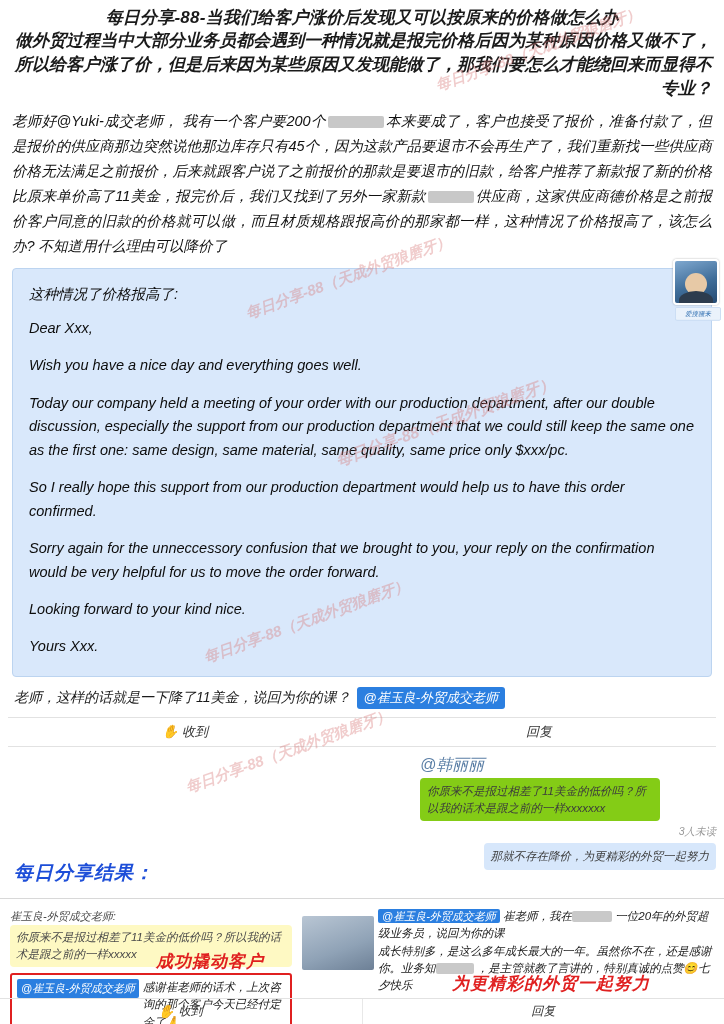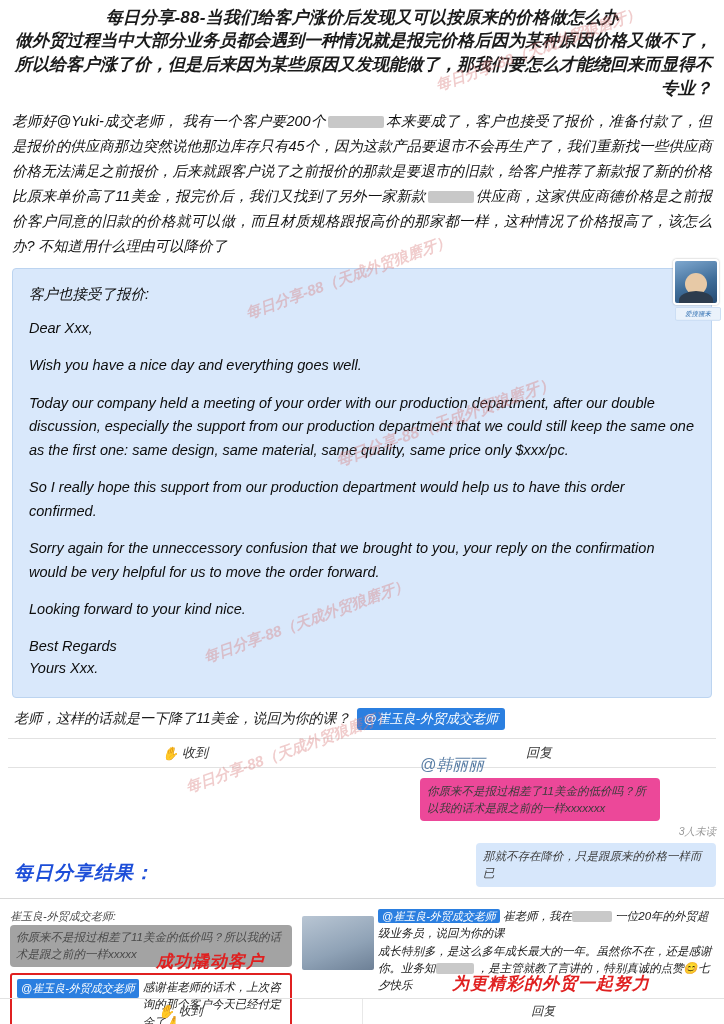--- a/index.html
+++ b/index.html
@@ -152,21 +152,21 @@
     right: 8px;
     top: 755px;
     width: 296px;
     font-size: 11.5px;
     color:#333;
   }
   .chat-row { display:flex; margin-bottom:4px; }
   .chat-left { justify-content:flex-start; }
   .chat-right { justify-content:flex-end; }
   .bubble {
-    background:#ec4899;
+    background:#84cc16;
     border-radius:4px;
     padding:5px 7px;
     max-width: 240px;
     line-height:1.45;
     color:#3c3c3c;
   }
   .bubble-blue { background:#d7e7fb; }
   .chat-name { color:#5b7fa6; font-size:16px; margin-bottom:2px; }
   .chat-meta {
     text-align:right;
@@ -204,21 +204,21 @@
   .result-right {
     position:absolute;
     left: 300px;
     top: 908px;
     width: 416px;
     font-size: 11.5px;
     line-height:1.5;
   }
   .mini-name { color:#4a4a4a; font-size:11px; }
   .mini-bubble {
-    background:#a3a3a3;
+    background:#fef9c3;
     border-radius:4px;
     padding:4px 6px;
     color:#4a4a4a;
     display:inline-block;
     max-width:100%;
   }
   .red-box {
     border:2px solid #e02020;
     border-radius:3px;
     padding:4px 5px;
@@ -294,29 +294,28 @@
 
   <div class="answer-card">
     <div class="avatar-badge">
       <div class="avatar-img">
         <div class="avatar-face"></div>
         <div class="avatar-body"></div>
       </div>
       <div class="avatar-label">爱搜猫来</div>
     </div>
 
-    <p class="answer-lead">客户也接受了报价:</p>
+    <p class="answer-lead">这种情况了价格报高了:</p>
     <p>Dear Xxx,</p>
     <p>Wish you have a nice day and everything goes well.</p>
     <p>Today our company held a meeting of your order with our production department, after our double discussion, especially the support from our production department that we could still keep the same one as the first one: same design, same material, same quality, same price only $xxx/pc.</p>
     <p>So I really hope this support from our production department would help us to have this order confirmed.</p>
     <p>Sorry again for the unneccessory confusion that we brought to you, your reply on the confirmation would be very helpful for us to move the order forward.</p>
     <p>Looking forward to your kind nice.</p>
     <div class="sig">
-      <div>Best Regards</div>
       <div>Yours Xxx.</div>
     </div>
   </div>
 
   <div class="followup">
     <span>老师，这样的话就是一下降了11美金，说回为你的课？</span>
     <span class="teacher-tag">@崔玉良-外贸成交老师</span>
   </div>
 
   <div class="action-bar">
@@ -331,21 +330,21 @@
 
   <div class="chat-col">
     <div class="chat-row chat-left">
       <div>
         <div class="chat-name">@韩丽丽</div>
         <div class="bubble">你原来不是报过相差了11美金的低价吗？所以我的话术是跟之前的一样xxxxxxx</div>
       </div>
     </div>
     <div class="chat-meta">3人未读</div>
     <div class="chat-row chat-right">
-      <div class="bubble bubble-blue">那就不存在降价，只是跟原来的价格一样而已</div>
+      <div class="bubble bubble-blue">那就不存在降价，为更精彩的外贸一起努力</div>
     </div>
   </div>
 
   <div class="result-title">每日分享结果：</div>
   <div class="result-divider"></div>
 
   <div class="result-left">
     <div class="mini-name">崔玉良-外贸成交老师:</div>
     <div class="mini-bubble">你原来不是报过相差了11美金的低价吗？所以我的话术是跟之前的一样xxxxx</div>
     <div class="red-box">

